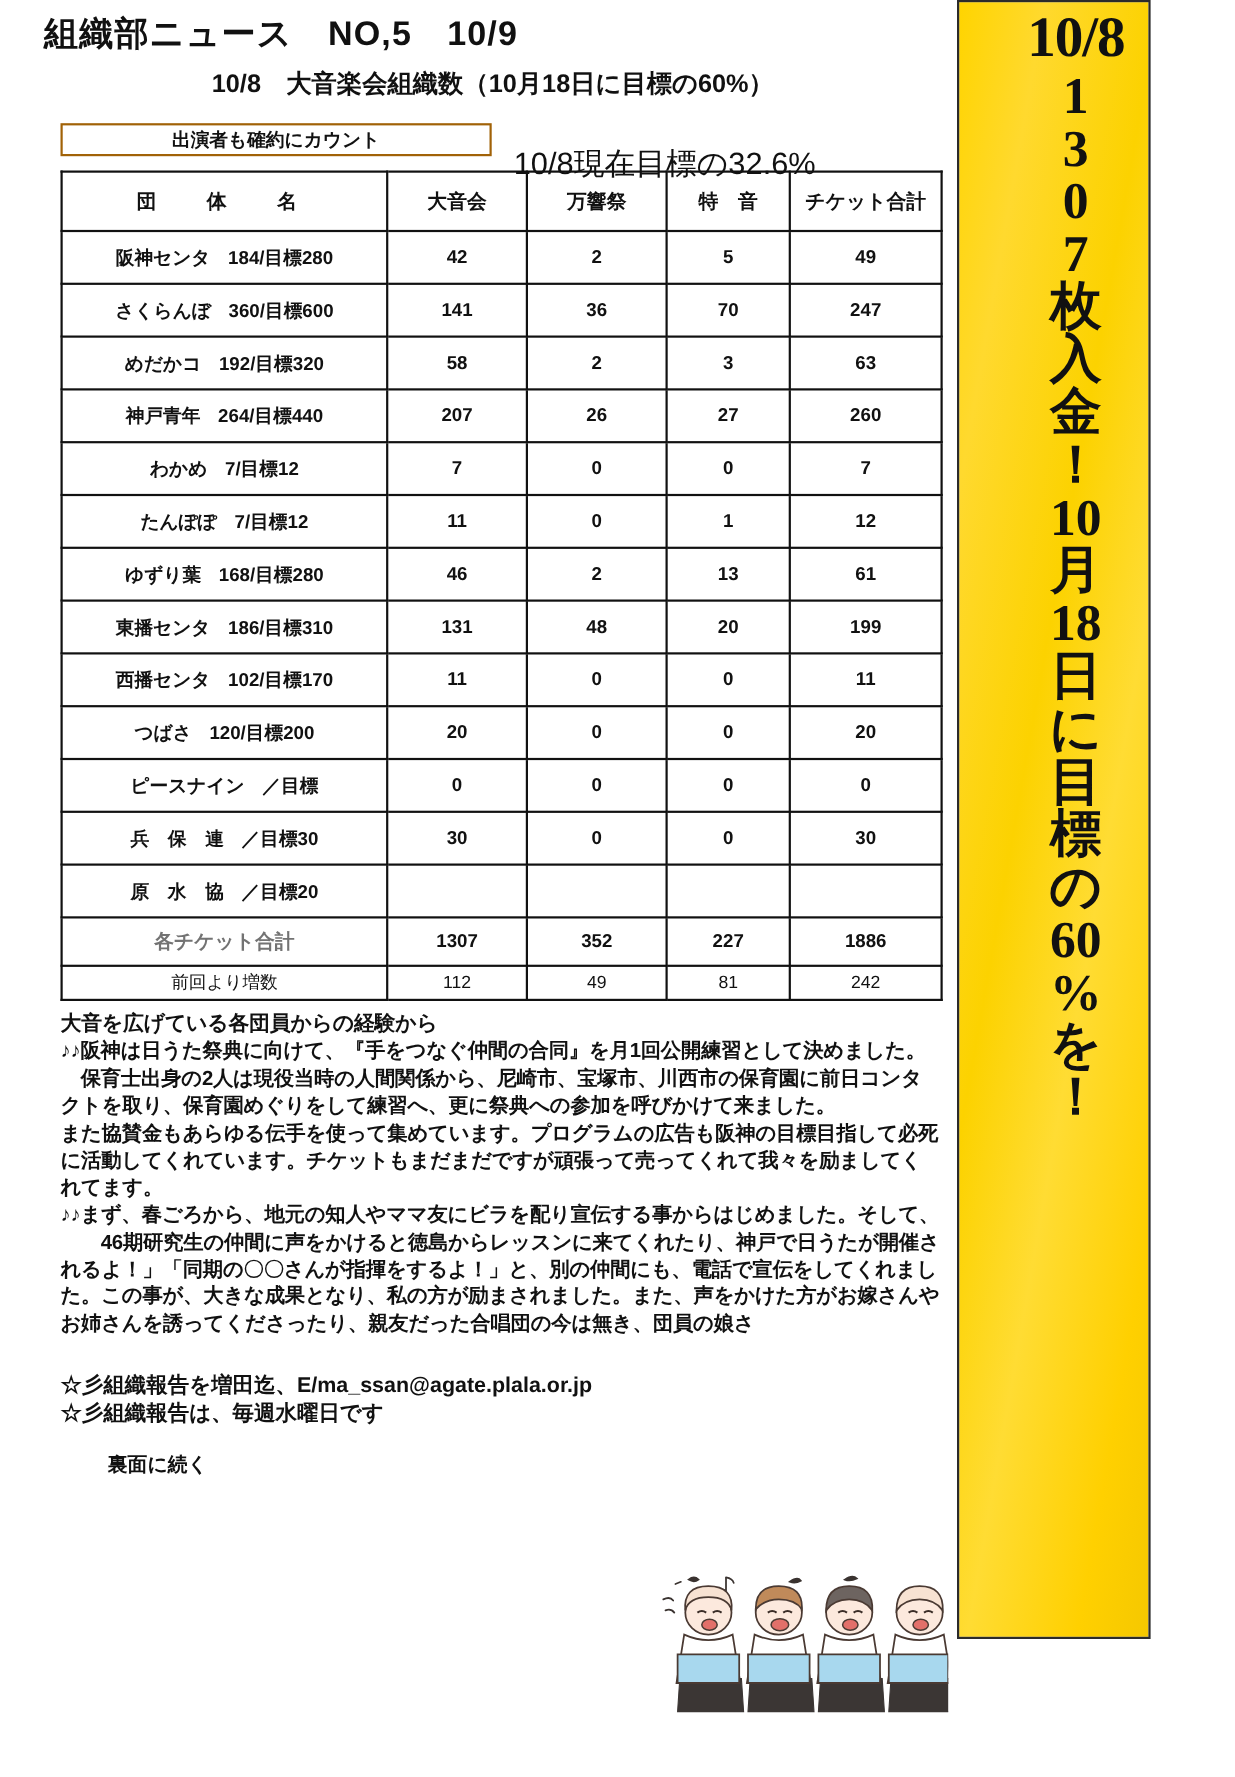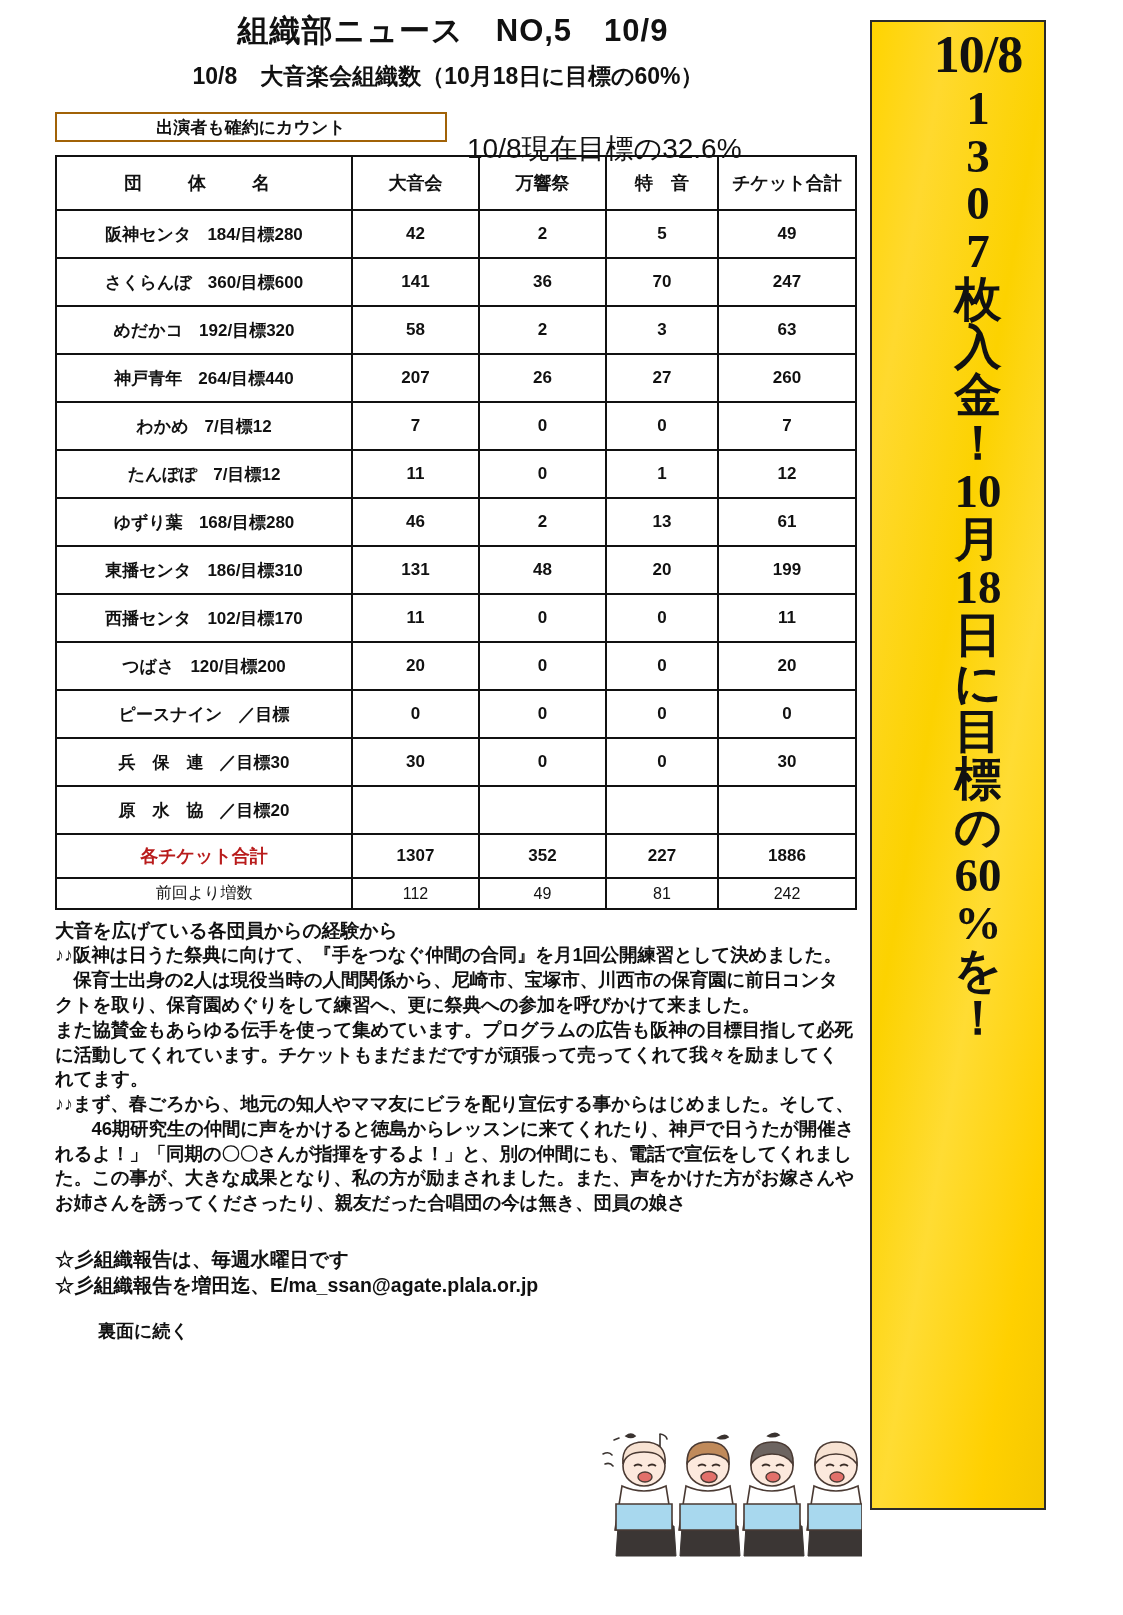--- a/index.html
+++ b/index.html
@@ -14,21 +14,20 @@
   }
   #page { position:relative; width:1123px; height:1615px; }
 
   
   #main-col {
     position:absolute; left:0; top:0; width:866px; height:1615px;
     padding:0;
   }
 
   .title-main {
-    text-align:center;
     font-size:31px; font-weight:bold;
     letter-spacing:1px;
     margin:10px 0 0 0;
     padding-left:40px;
   }
   .title-sub {
     text-align:center;
     font-size:23px; font-weight:bold;
     margin:9px 0 4px 0;
     padding-left:30px;
@@ -112,21 +111,21 @@
   .footer .tail { margin-left:43px; margin-top:20px; font-weight:600; font-size:18px;}
 
   
   #choir {
     position:absolute; left:600px; top:1422px;
     width:262px; height:140px;
   }
 
   
   #banner {
-    position:absolute; left:870px; top:20px;
+    position:absolute; left:870px; top:0;
     width:176px; height:1490px;
     background:linear-gradient(100deg,#ffd400 0%, #ffd92e 18%, #fcd200 42%, #ffdc33 62%, #ffd000 85%, #f5c800 100%);
     border:2px solid #2b2b2b;
     display:flex; flex-direction:column; align-items:center;
     padding-top:6px;
     overflow:hidden;
     padding-left:40px;
   }
   .banner-head {
     font-family:"Liberation Serif", serif;
@@ -328,21 +327,21 @@
                 <span class="grp">原　水　協</span>
                 <span class="tgt">／目標20</span>
               </div>
             </td>
             <td></td>
             <td></td>
             <td></td>
             <td></td>
           </tr>
           <tr class="total-row">
-            <td class="label" style="color: #b91c1c;">各チケット合計</td>
+            <td class="label" style="color: #737373;">各チケット合計</td>
             <td>1307</td>
             <td>352</td>
             <td>227</td>
             <td>1886</td>
           </tr>
           <tr class="delta-row">
             <td class="label">前回より増数</td>
             <td>112</td>
             <td>49</td>
             <td>81</td>
@@ -354,22 +353,22 @@
     <div class="body-text">
       <p class="body-lead">大音を広げている各団員からの経験から</p>
       <p>♪♪阪神は日うた祭典に向けて、『手をつなぐ仲間の合同』を月1回公開練習として決めました。</p>
       <p>　保育士出身の2人は現役当時の人間関係から、尼崎市、宝塚市、川西市の保育園に前日コンタクトを取り、保育園めぐりをして練習へ、更に祭典への参加を呼びかけて来ました。</p>
       <p>また協賛金もあらゆる伝手を使って集めています。プログラムの広告も阪神の目標目指して必死に活動してくれています。チケットもまだまだですが頑張って売ってくれて我々を励ましてくれてます。</p>
       <p>♪♪まず、春ごろから、地元の知人やママ友にビラを配り宣伝する事からはじめました。そして、</p>
       <p>　　46期研究生の仲間に声をかけると徳島からレッスンに来てくれたり、神戸で日うたが開催されるよ！」「同期の〇〇さんが指揮をするよ！」と、別の仲間にも、電話で宣伝をしてくれました。この事が、大きな成果となり、私の方が励まされました。また、声をかけた方がお嫁さんやお姉さんを誘ってくださったり、親友だった合唱団の今は無き、団員の娘さ</p>
     </div>
 
     <div class="footer">
+      <div>☆彡組織報告を増田迄、E/ma_ssan@agate.plala.or.jp</div>
       <div>☆彡組織報告は、毎週水曜日です</div>
-      <div>☆彡組織報告を増田迄、E/ma_ssan@agate.plala.or.jp</div>
       <div class="tail">裏面に続く</div>
     </div>
   </div>
 
   <svg id="choir" viewBox="0 0 262 140">
     <g stroke="#3a3330" stroke-width="1.6" fill="none" stroke-linecap="round">
       <path d="M14 18 l5 -2 M26 14 q5 -4 9 0 q-4 3 -9 0 Z" fill="#3a3330"></path>
       <path d="M60 12 v14 q-4 3 -6 0 q0 -4 6 -2 Z" fill="#3a3330"></path>
       <path d="M60 12 q6 1 7 5"></path>
       <path d="M118 16 q7 -5 10 -1 q-5 3 -10 1 Z" fill="#3a3330"></path>

